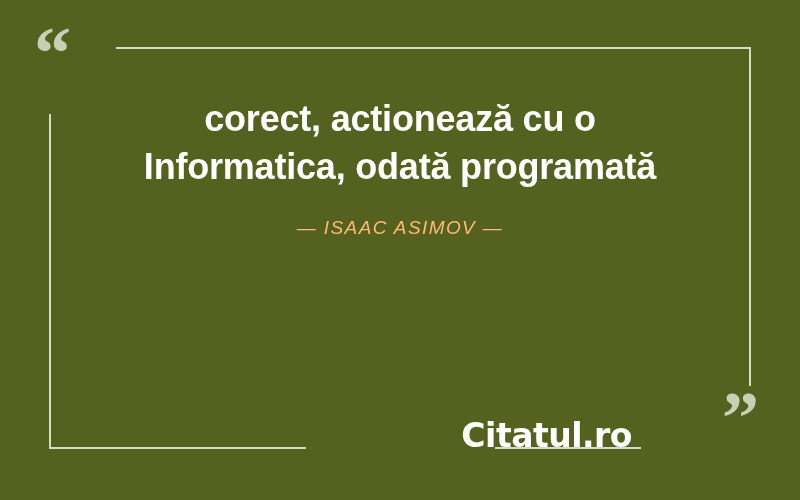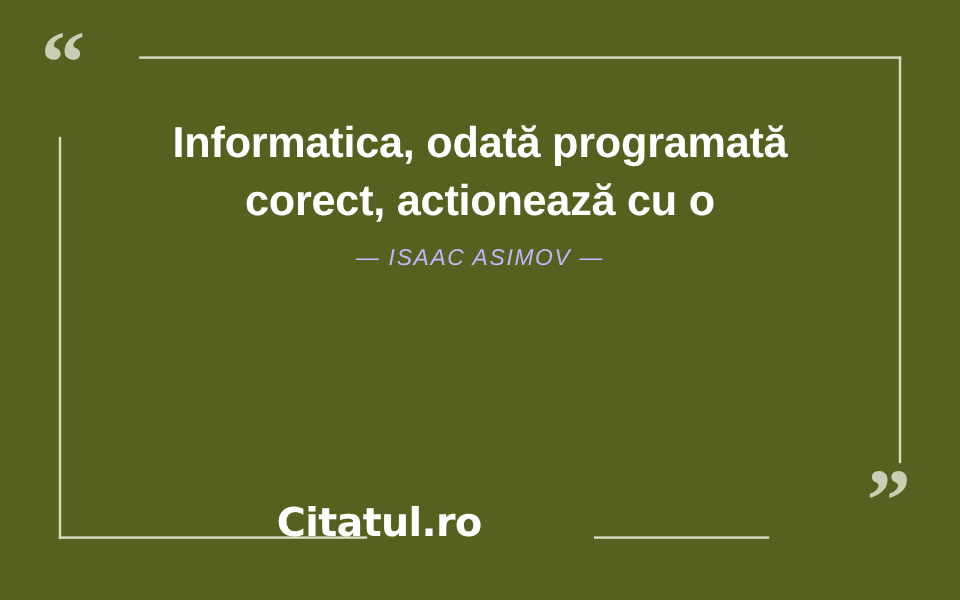--- a/index.html
+++ b/index.html
@@ -93,37 +93,37 @@
     width: 640px;
     text-align: center;
     color: #ffffff;
     font-size: 36px;
     font-weight: 700;
     line-height: 48px;
     letter-spacing: -0.2px;
   }
 
   .attribution {
-    margin-top: 14px;
-    color: #c4b5fd;
+    margin-top: 26px;
+    color: #fdba74;
     font-size: 19px;
     font-style: italic;
     font-weight: 400;
     letter-spacing: 1.4px;
     text-transform: uppercase;
     white-space: nowrap;
   }
 
   
   .brand {
     position: absolute;
     left: 0;
     top: 419px;
     width: 632px;
-    text-align: center;
+    text-align: right;
     pointer-events: none;
   }
   .brand-logo {
     display: inline-block;
     color: #ffffff;
     font-family: "DejaVu Sans", sans-serif;
     font-size: 33px;
     font-weight: 700;
     letter-spacing: -0.5px;
     line-height: 1;
@@ -139,22 +139,22 @@
   <div class="frame-line frame-right"></div>
   <div class="frame-line frame-left"></div>
   <div class="frame-line frame-bottom-left"></div>
   <div class="frame-line frame-bottom-right"></div>
 
   <div class="quote-mark quote-mark-open">“</div>
   <div class="quote-mark quote-mark-close">”</div>
 
   <div class="content">
     <div class="quote-text">
+      <div>corect, actionează cu o</div>
       <div>Informatica, odată programată</div>
-      <div>corect, actionează cu o</div>
     </div>
     <div class="attribution">— ISAAC ASIMOV —</div>
   </div>
 
   <div class="brand">
     <span class="brand-logo">Citatul.ro</span>
   </div>
 
 </div>
 

